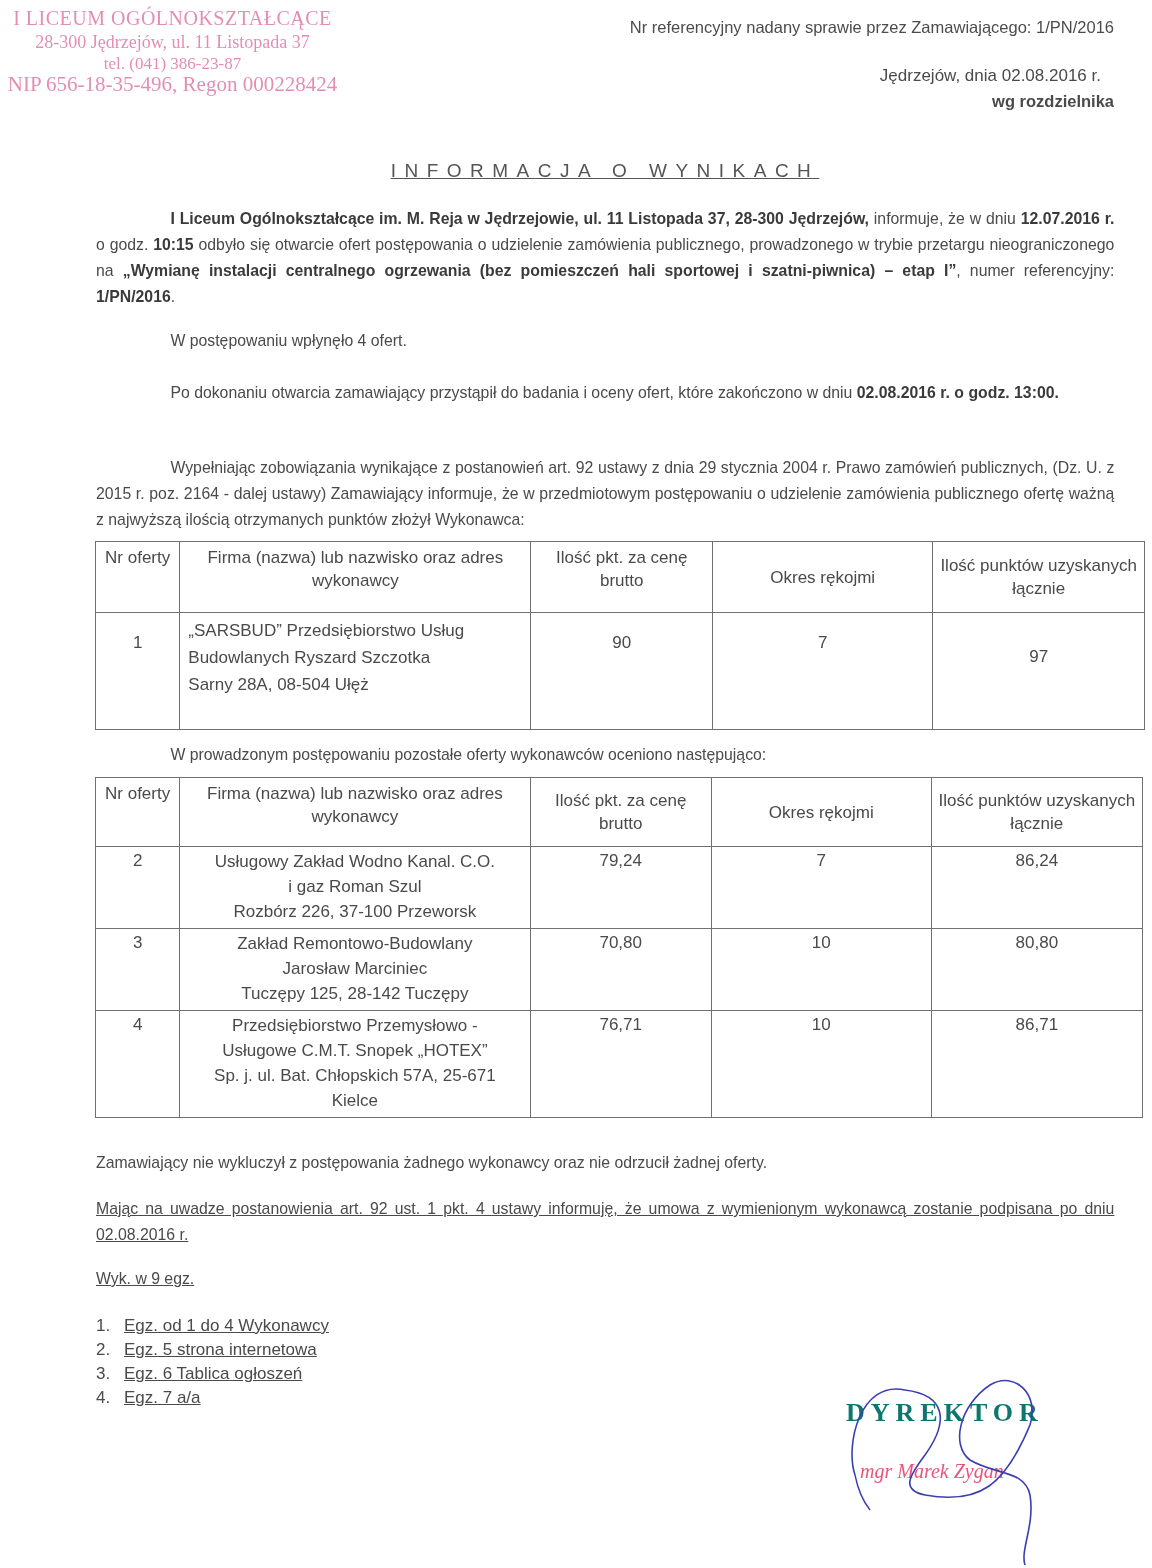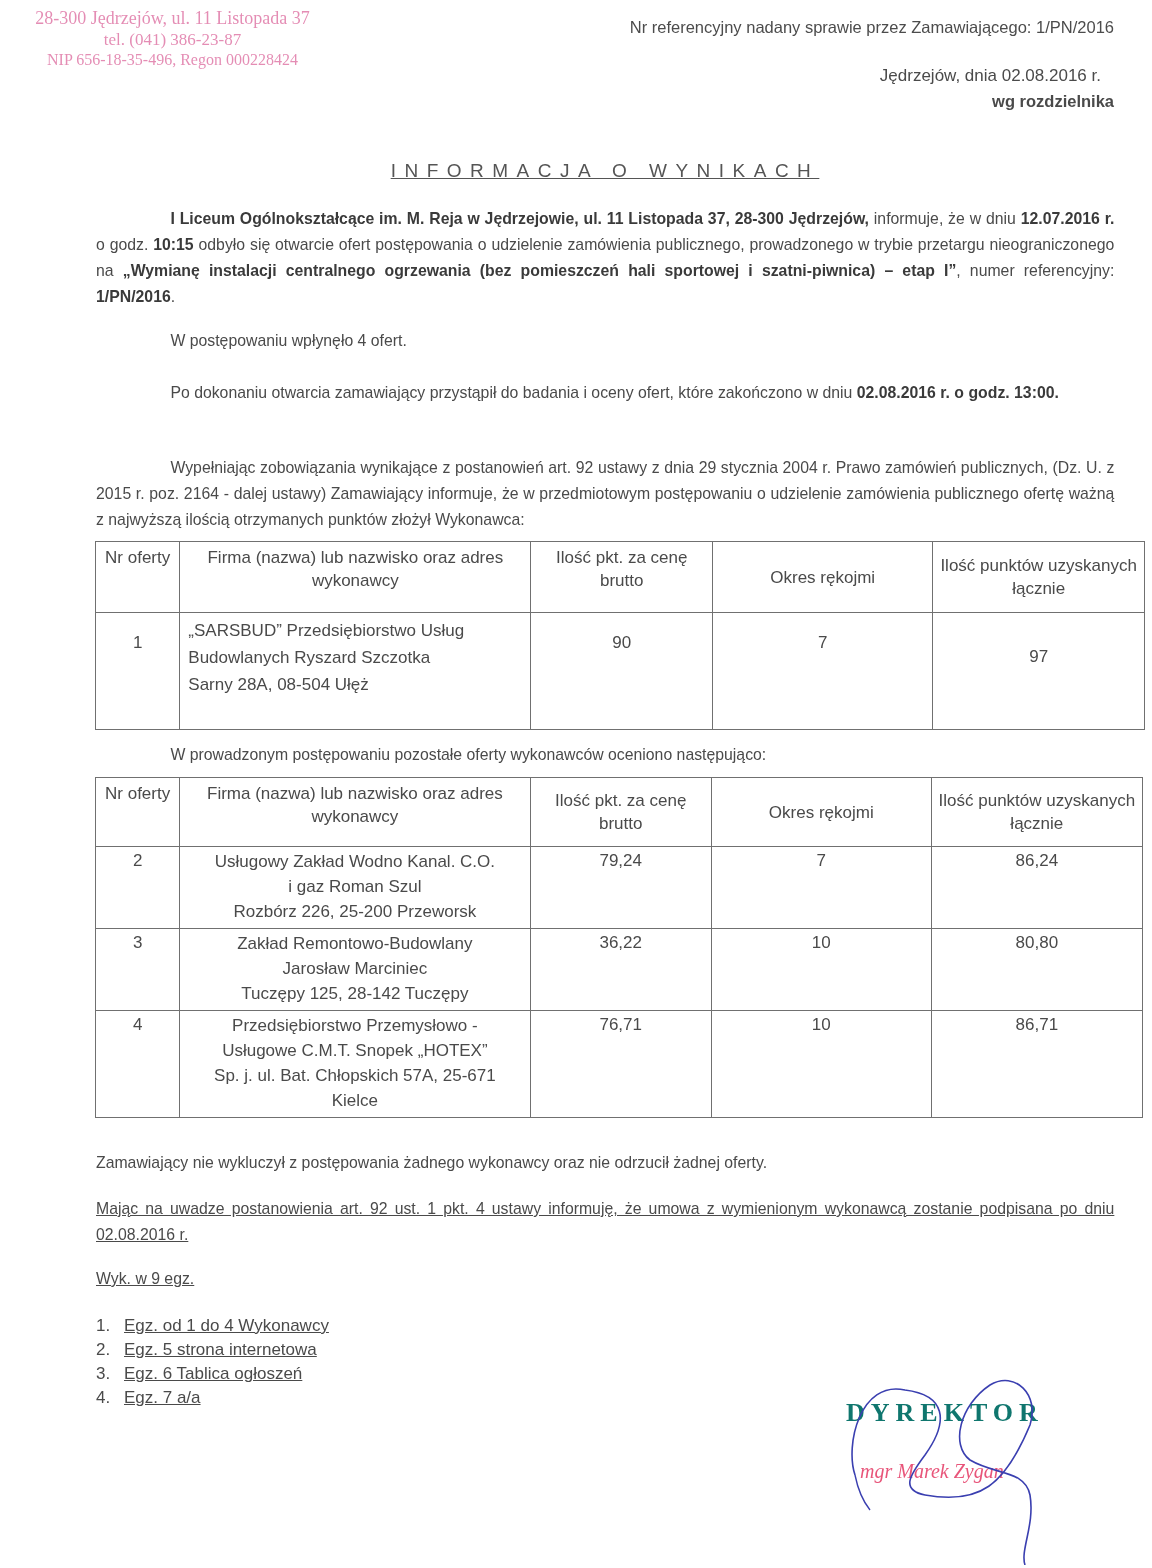--- a/index.html
+++ b/index.html
@@ -9,21 +9,21 @@
   }
   .stamp {
     position: absolute; left: 0; top: 6px; width: 345px;
     font-family: "Liberation Serif", serif; color: #e07aa8; text-align: center;
     line-height: 24px; opacity: 0.85;
   }
   .stamp .l1 { font-size: 20px; letter-spacing: 0.5px; }
   .stamp .l2 { font-size: 19px; font-style: italic; }
   .stamp .l3 { font-size: 18px; }
   .stamp .l4 { font-size: 17px; line-height: 20px; }
-  .stamp .l5 { font-size: 16px; line-height: 20px; }
+  .stamp .l5 { font-size: 21px; line-height: 20px; }
   .ref {
     position: absolute; right: 38px; top: 18px; font-size: 16.5px; color: #4c4c4c; margin-left: 28px;
   }
   .city-date { position: absolute; right: 51px; top: 66px; font-size: 17px; }
   .distrib { position: absolute; right: 38px; top: 92px; font-size: 16.5px; font-weight: bold; }
   .title {
     position: absolute; left: 0; width: 1210px; top: 160px; text-align: center;
     font-size: 19px; letter-spacing: 8.5px; text-decoration: underline; color: #555;
   }
   .para {
@@ -73,20 +73,21 @@
   .sign-name {
     position: absolute; left: 860px; top: 1460px; font-family: "Liberation Serif", serif;
     color: #e8557a; font-size: 20px; font-style: italic;
   }
   svg.signature { position: absolute; left: 830px; top: 1365px; }
 </style>
 </head>
 <body>
 
 <div class="stamp">
+  <div class="l1">I LICEUM OGÓLNOKSZTAŁCĄCE</div>
   <div class="l3">28-300 Jędrzejów, ul. 11 Listopada 37</div>
   <div class="l4">tel. (041) 386-23-87</div>
   <div class="l5">NIP 656-18-35-496, Regon 000228424</div>
 </div>
 
 <div class="ref">Nr referencyjny nadany sprawie przez Zamawiającego:  1/PN/2016</div>
 <div class="city-date">Jędrzejów, dnia 02.08.2016 r.</div>
 <div class="distrib">wg rozdzielnika</div>
 
 <div class="title">INFORMACJA O WYNIKACH</div>
@@ -135,34 +136,34 @@
       <th class="col-warr" style="vertical-align:middle">Okres rękojmi</th>
       <th class="col-total" style="vertical-align:middle">Ilość punktów uzyskanych łącznie</th>
     </tr>
   </thead>
   <tbody>
     <tr>
       <td class="num">2</td>
       <td class="firm">
         <div>Usługowy Zakład Wodno Kanal. C.O.</div>
         <div>i gaz Roman Szul</div>
-        <div>Rozbórz 226, 25-200 Przeworsk</div>
+        <div>Rozbórz 226, 37-100 Przeworsk</div>
       </td>
       <td class="num">79,24</td>
       <td class="num">7</td>
       <td class="total">86,24</td>
     </tr>
     <tr>
       <td class="num">3</td>
       <td class="firm">
         <div>Zakład Remontowo-Budowlany</div>
         <div>Jarosław Marciniec</div>
         <div>Tuczępy 125, 28-142 Tuczępy</div>
       </td>
-      <td class="num">36,22</td>
+      <td class="num">70,80</td>
       <td class="num">10</td>
       <td class="total">80,80</td>
     </tr>
     <tr>
       <td class="num">4</td>
       <td class="firm">
         <div>Przedsiębiorstwo Przemysłowo -</div>
         <div>Usługowe C.M.T. Snopek „HOTEX”</div>
         <div>Sp. j. ul. Bat. Chłopskich 57A, 25-671</div>
         <div>Kielce</div>

